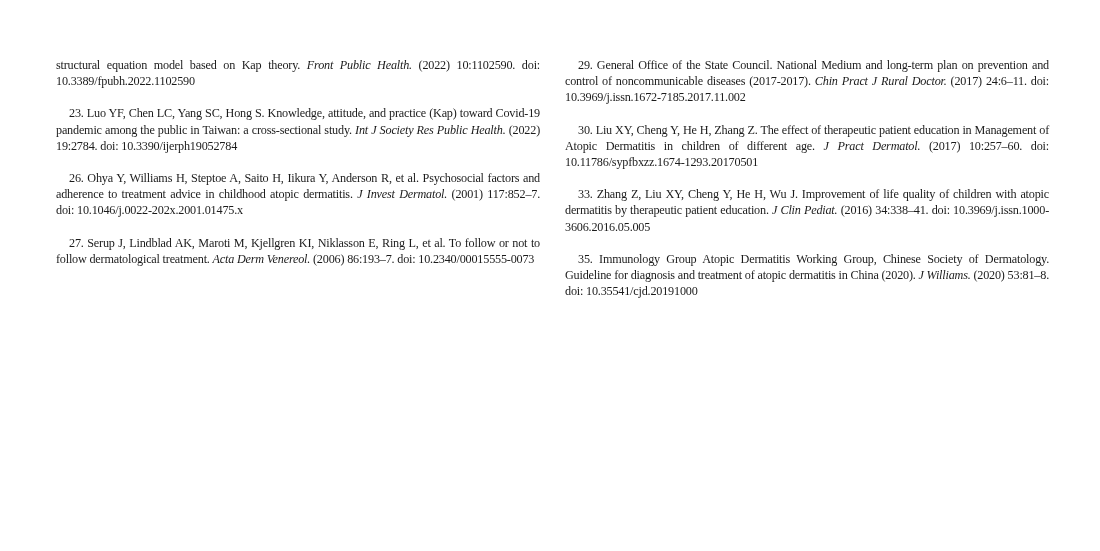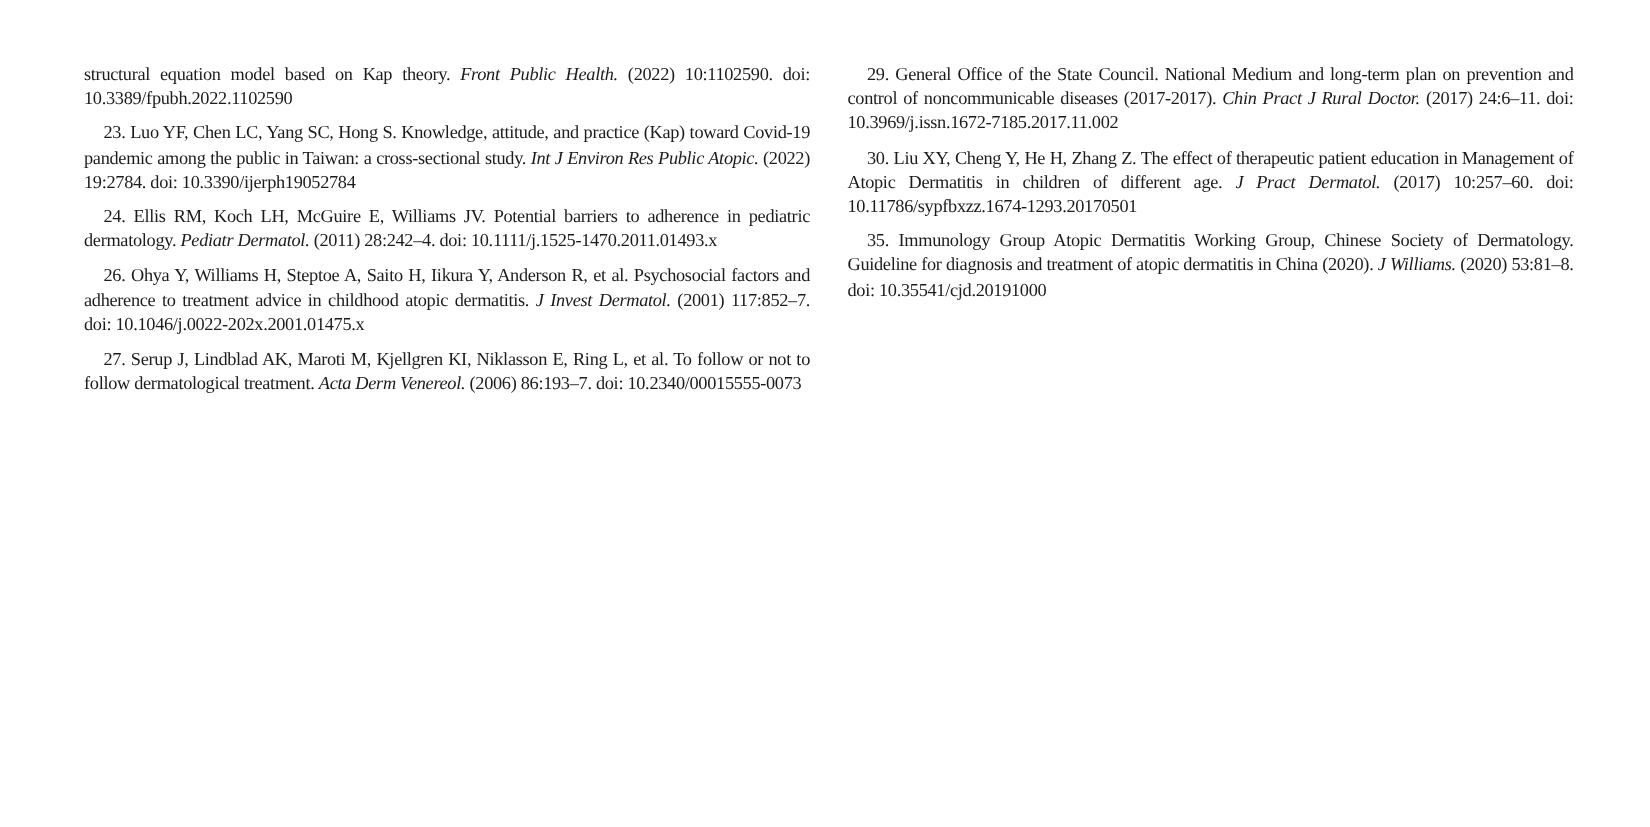--- a/index.html
+++ b/index.html
@@ -28,41 +28,41 @@
     flex: 0 0 484px;
     font-family: "Liberation Serif", "DejaVu Serif", serif;
     font-size: 12.2px;
     line-height: 16.2px;
     letter-spacing: -0.2px;
     color: #1b1b1b;
     text-align: justify;
     text-align-last: left;
   }
   p.reference {
-    margin: 0 0 7px 0;
+    margin: 16px 0 7px 0;
     text-indent: 13px;
   }
   p.reference.continuation {
     text-indent: 0;
   }
   .journal {
     font-style: italic;
   }
 </style>
 </head>
 <body>
 
 <div class="page" style="background: rgb(255, 255, 255);">
   <div class="columns">
     <div class="column" style="color: rgb(27, 27, 27);">
         <p class="reference continuation"><span>structural equation model based on Kap theory. </span><span class="journal">Front Public Health.</span><span> (2022) 10:1102590. doi: 10.3389/fpubh.2022.1102590</span></p>
-        <p class="reference"><span>23. Luo YF, Chen LC, Yang SC, Hong S. Knowledge, attitude, and practice (Kap) toward Covid-19 pandemic among the public in Taiwan: a cross-sectional study. </span><span class="journal">Int J Environ Res Public Atopic.</span><span> (2022) 19:2784. doi: 10.3390/ijerph19052784</span></p>
-        <p class="reference"><span>24. Ellis RM, Koch LH, McGuire E, Williams JV. Potential barriers to adherence in pediatric dermatology. </span><span class="journal">Pediatr Dermatol.</span><span> (2011) 28:242–4. doi: 10.1111/j.1525-1470.2011.01493.x</span></p>
+        <p class="reference"><span>23. Luo YF, Chen LC, Yang SC, Hong S. Knowledge, attitude, and practice (Kap) toward Covid-19 pandemic among the public in Taiwan: a cross-sectional study. </span><span class="journal">Int J Society Res Public Health.</span><span> (2022) 19:2784. doi: 10.3390/ijerph19052784</span></p>
         <p class="reference"><span>26. Ohya Y, Williams H, Steptoe A, Saito H, Iikura Y, Anderson R, et al. Psychosocial factors and adherence to treatment advice in childhood atopic dermatitis. </span><span class="journal">J Invest Dermatol.</span><span> (2001) 117:852–7. doi: 10.1046/j.0022-202x.2001.01475.x</span></p>
         <p class="reference"><span>27. Serup J, Lindblad AK, Maroti M, Kjellgren KI, Niklasson E, Ring L, et al. To follow or not to follow dermatological treatment. </span><span class="journal">Acta Derm Venereol.</span><span> (2006) 86:193–7. doi: 10.2340/00015555-0073</span></p>
       </div>
     <div class="column" style="color: rgb(27, 27, 27);">
         <p class="reference"><span>29. General Office of the State Council. National Medium and long-term plan on prevention and control of noncommunicable diseases (2017-2017). </span><span class="journal">Chin Pract J Rural Doctor.</span><span> (2017) 24:6–11. doi: 10.3969/j.issn.1672-7185.2017.11.002</span></p>
         <p class="reference"><span>30. Liu XY, Cheng Y, He H, Zhang Z. The effect of therapeutic patient education in Management of Atopic Dermatitis in children of different age. </span><span class="journal">J Pract Dermatol.</span><span> (2017) 10:257–60. doi: 10.11786/sypfbxzz.1674-1293.20170501</span></p>
+        <p class="reference"><span>33. Zhang Z, Liu XY, Cheng Y, He H, Wu J. Improvement of life quality of children with atopic dermatitis by therapeutic patient education. </span><span class="journal">J Clin Pediat.</span><span> (2016) 34:338–41. doi: 10.3969/j.issn.1000-3606.2016.05.005</span></p>
         <p class="reference"><span>35. Immunology Group Atopic Dermatitis Working Group, Chinese Society of Dermatology. Guideline for diagnosis and treatment of atopic dermatitis in China (2020). </span><span class="journal">J Williams.</span><span> (2020) 53:81–8. doi: 10.35541/cjd.20191000</span></p>
       </div>
   </div>
 </div>
 
 </body></html>

